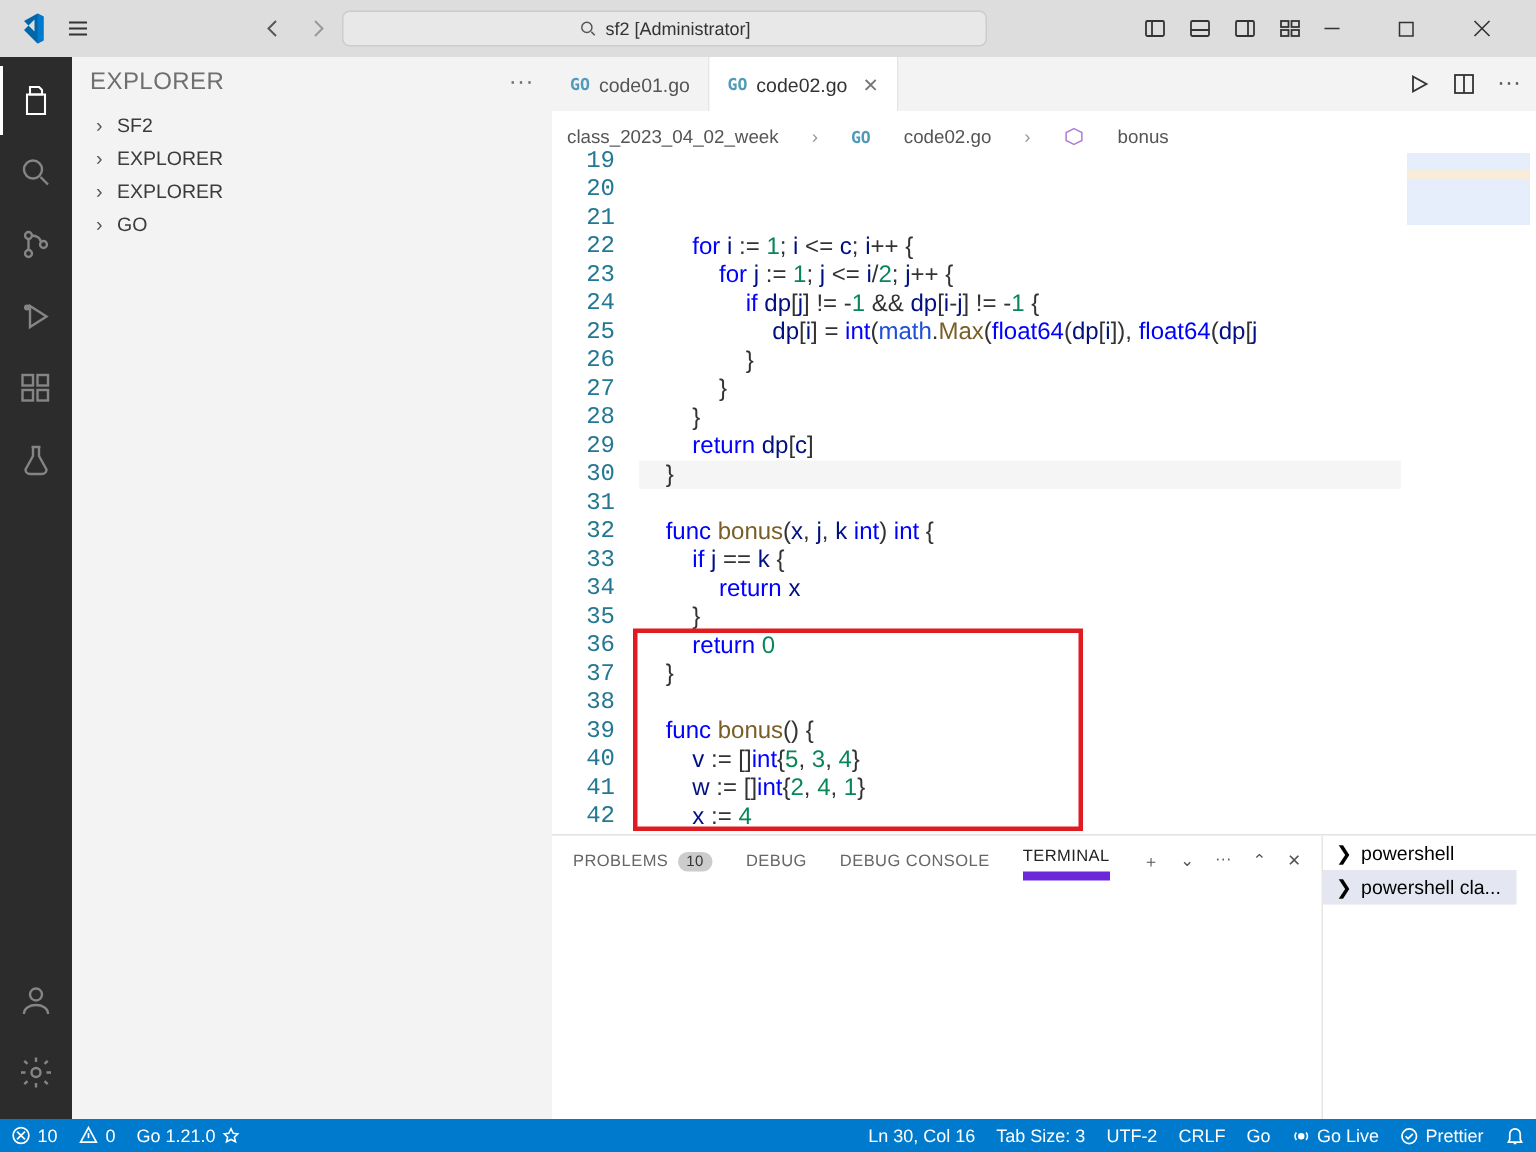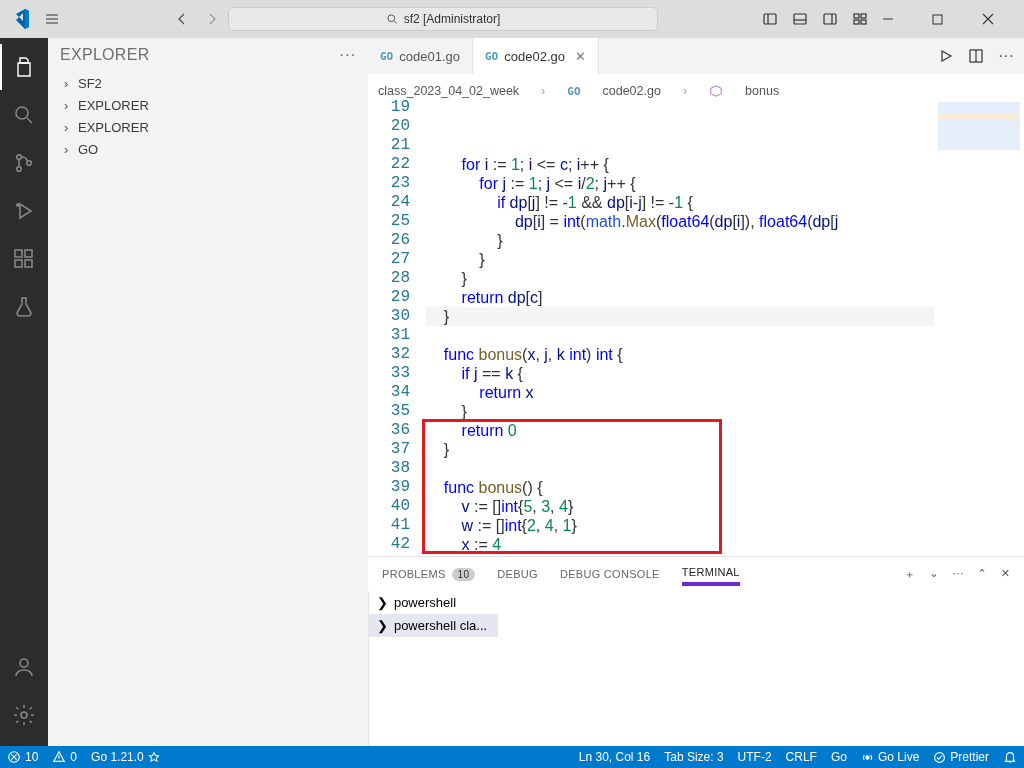--- a/index.html
+++ b/index.html
@@ -49,24 +49,24 @@
 .num { color:#098658; }
 .var { color:#001080; }
 .hl-line { position:absolute; left:0; right:0; height:19px; background:#f5f5f5; z-index:0;}
 .code .content { position:relative; z-index:1; }
 .redbox { position:absolute; border:3px solid #e01b22; z-index:2; pointer-events:none; }
 
 .minimap { width:90px; background:#fff; border-left:none; position:relative; }
 .minimap .mm { position:absolute; top:4px; right:4px; left:4px; height:80px; background:linear-gradient(#dfe9fb 0 14%, #f6e8d0 14% 22%, #dfe9fb 22% 60%, #fff 60% 100%); opacity:0.8; }
 
 
-.panel { height:190px; border-top:1px solid #e2e2e2; display:flex; flex-direction:column; background:#fff; }
+.panel { height:190px; border-top:1px solid #e2e2e2; display:flex; background:#fff; }
 .panel .ptabs { height:34px; display:flex; align-items:center; gap:22px; padding:0 14px; font-size:11px; color:#666; }
 .panel .ptab { cursor:pointer; letter-spacing:0.3px; display:flex; align-items:center; gap:6px;}
-.panel .ptab.active { color:#222; border-bottom:4px solid #6d28d9; padding-bottom:4px; margin-bottom:-4px; }
+.panel .ptab.active { color:#222; border-bottom:6px solid #6d28d9; padding-bottom:4px; margin-bottom:-4px; }
 .panel .pbadge { background:#ccc; border-radius:8px; font-size:10px; padding:1px 6px; color:#333;}
 .panel .pactions { margin-left:auto; display:flex; gap:14px; color:#555; }
 .panel .pbody { flex:1; display:flex; }
 .terminal { flex:1; font-family:Consolas,"Courier New",monospace; font-size:13px; padding:2px 10px; color:#333; white-space:pre-wrap; position:relative;}
 .terminal .prompt { color:#aaa;}
 .terminal .output-hl { border:2px solid #e01b22; display:inline-block; padding:0 3px; line-height:15px;}
 .term-side { width:130px; border-left:1px solid #e6e6e6; font-size:13px; }
 .term-side .trow2 { display:flex; align-items:center; gap:6px; padding:4px 8px; cursor:pointer;}
 .term-side .trow2.active { background:#e4e6f1; }
 

